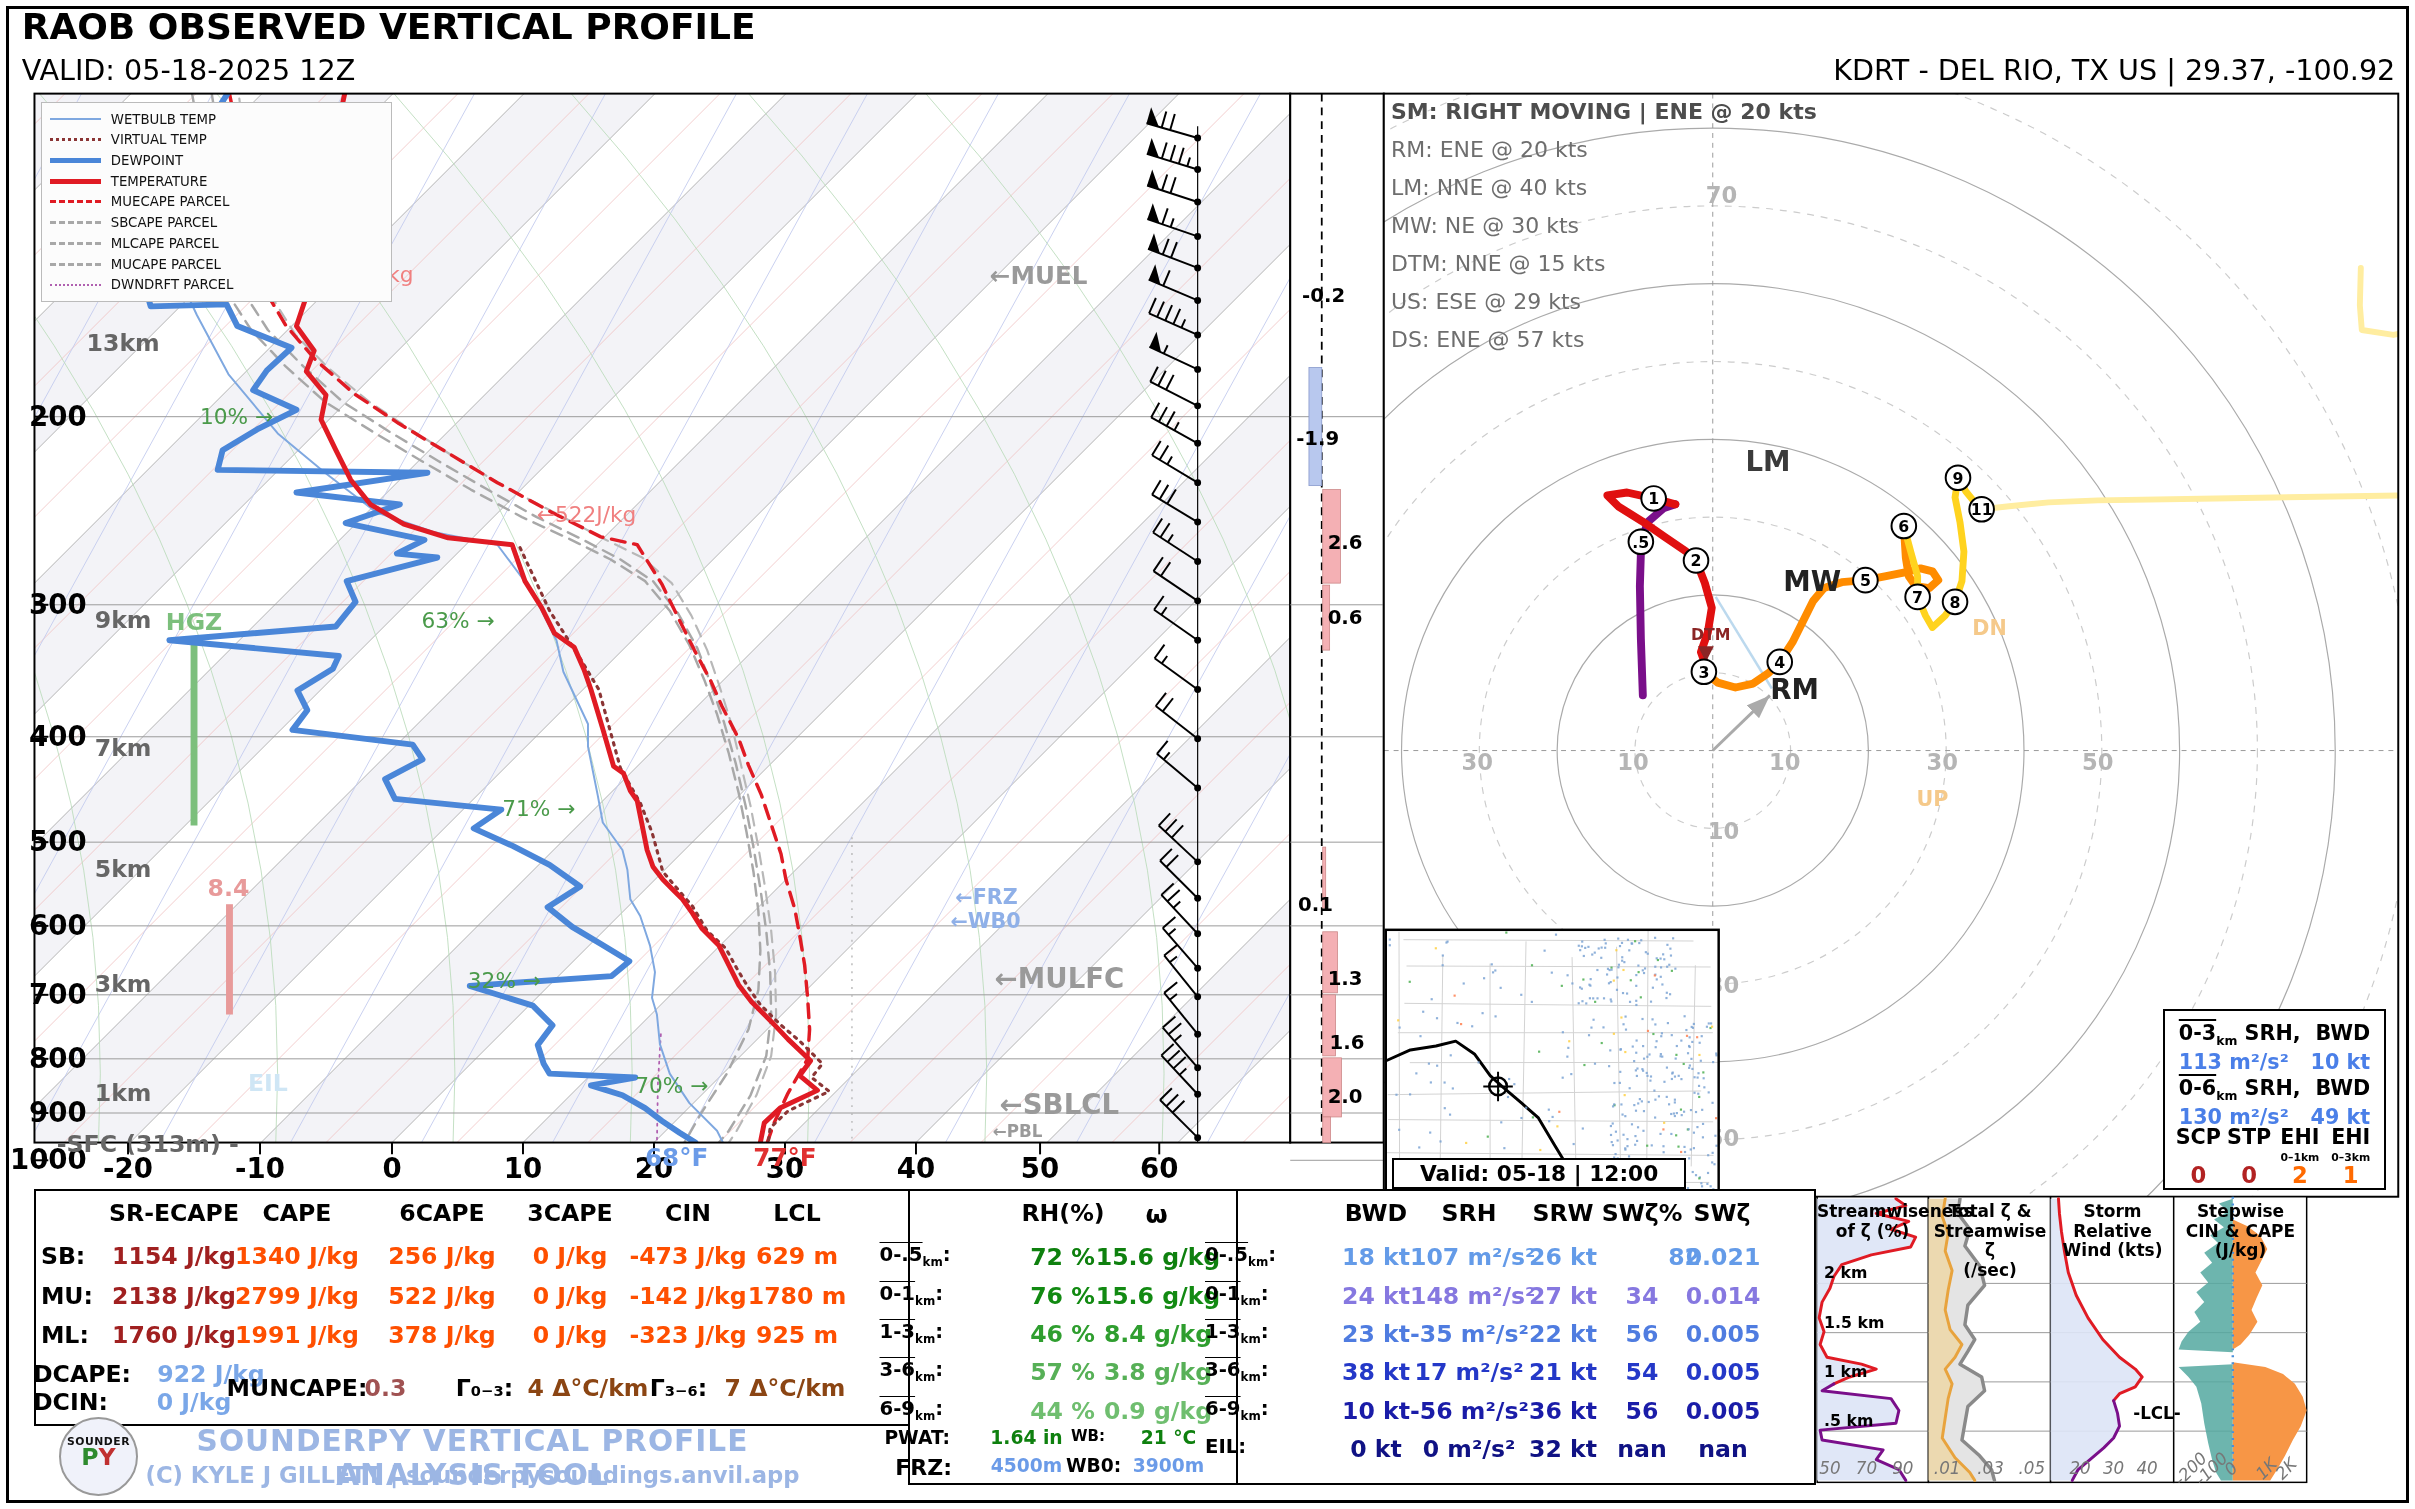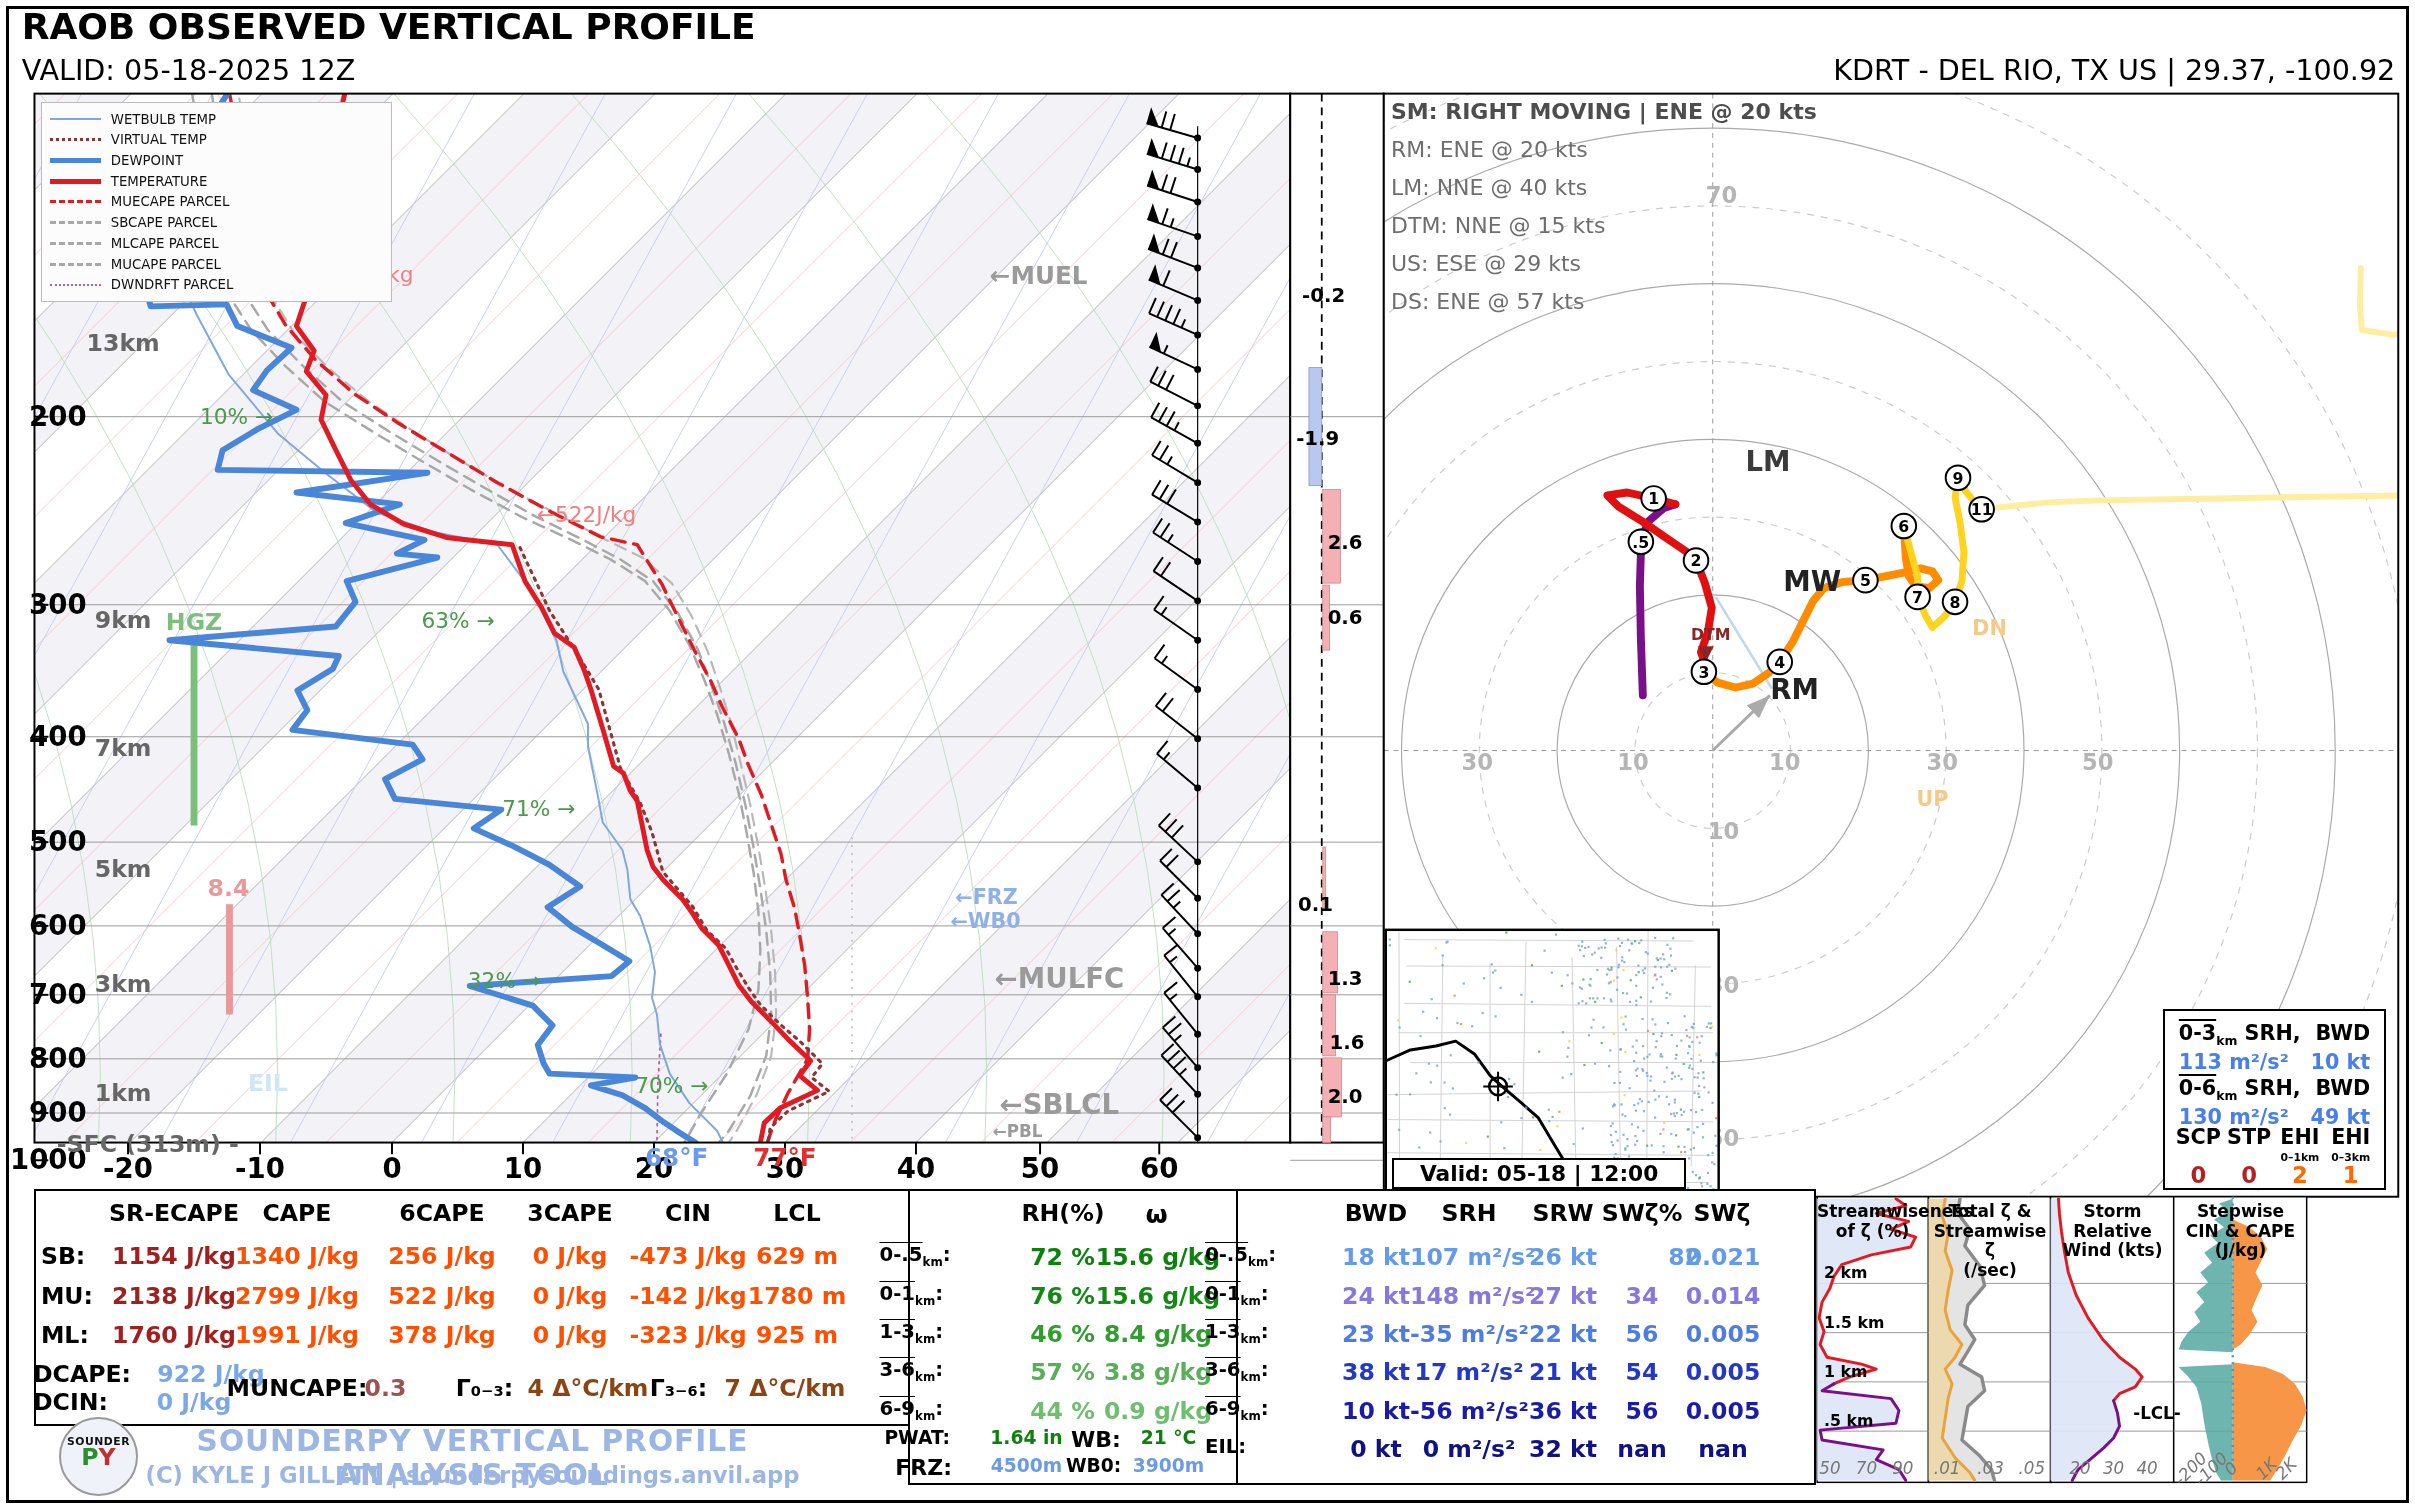--- a/index.html
+++ b/index.html
@@ -996,20 +996,21 @@
       </div>
       <div class="lg-row">
         <div class="lg-swatch" style="border-top: 2px dotted rgb(176, 96, 176);"></div>
         <span class="lg-label">DWNDRFT PARCEL</span>
       </div>
     </div>
   <div class="abs" id="sm-block">
       <div class="sm-line first">SM: RIGHT MOVING | ENE @ 20 kts</div>
       <div class="sm-line">RM: ENE @ 20 kts</div>
       <div class="sm-line">LM: NNE @ 40 kts</div>
+      <div class="sm-line">MW: NE @ 30 kts</div>
       <div class="sm-line">DTM: NNE @ 15 kts</div>
       <div class="sm-line">US: ESE @ 29 kts</div>
       <div class="sm-line">DS: ENE @ 57 kts</div>
     </div>
 
   <div class="abs" id="srh-box">
     <div class="srh-row" style="margin-top:7.9px;">
       <span><span class="ovl">0-3</span><sub>km</sub><span> SRH,</span></span>
       <span>BWD</span>
     </div>
@@ -1091,21 +1092,21 @@
       <span class="cell" style="left: 103px; top: 129px; width: 99px; text-align: center; font-size: 23.6px; color: rgb(47, 158, 47);">46 %</span>
       <span class="cell" style="left: 179px; top: 129px; width: 138px; text-align: center; font-size: 23.6px; color: rgb(47, 158, 47);">8.4 g/kg</span>
       <span class="cell" style="left: -30.5px; top: 167px; width: 89px; text-align: left; font-size: 19.7px; color: rgb(0, 0, 0);"><span class="ovl">3-6</span><sub>km</sub>:</span>
       <span class="cell" style="left: 103px; top: 167px; width: 99px; text-align: center; font-size: 23.6px; color: rgb(87, 176, 87);">57 %</span>
       <span class="cell" style="left: 179px; top: 167px; width: 138px; text-align: center; font-size: 23.6px; color: rgb(87, 176, 87);">3.8 g/kg</span>
       <span class="cell" style="left: -30.5px; top: 206px; width: 89px; text-align: left; font-size: 19.7px; color: rgb(0, 0, 0);"><span class="ovl">6-9</span><sub>km</sub>:</span>
       <span class="cell" style="left: 103px; top: 206px; width: 99px; text-align: center; font-size: 23.6px; color: rgb(111, 190, 111);">44 %</span>
       <span class="cell" style="left: 179px; top: 206px; width: 138px; text-align: center; font-size: 23.6px; color: rgb(111, 190, 111);">0.9 g/kg</span>
       <span class="cell" style="left: -25.6px; top: 236px; width: 79px; text-align: left; font-size: 18.7px; color: rgb(0, 0, 0);">PWAT:</span>
       <span class="cell" style="left: 72px; top: 236px; width: 89px; text-align: center; font-size: 18.7px; color: rgb(14, 128, 14);">1.64 in</span>
-      <span class="cell" style="left: 161px; top: 236px; width: 49px; text-align: left; font-size: 22px; color: rgb(0, 0, 0);">WB:</span>
+      <span class="cell" style="left: 161px; top: 236px; width: 49px; text-align: left; font-size: 15px; color: rgb(0, 0, 0);">WB:</span>
       <span class="cell" style="left: 219px; top: 236px; width: 79px; text-align: center; font-size: 18.7px; color: rgb(14, 128, 14);">21 °C</span>
       <span class="cell" style="left: -15.8px; top: 264px; width: 59px; text-align: center; font-size: 22px; color: rgb(0, 0, 0);">FRZ:</span>
       <span class="cell" style="left: 72px; top: 264px; width: 89px; text-align: center; font-size: 18.7px; color: rgb(107, 155, 232);">4500m</span>
       <span class="cell" style="left: 156px; top: 264px; width: 59px; text-align: left; font-size: 18.7px; color: rgb(0, 0, 0);">WB0:</span>
       <span class="cell" style="left: 214px; top: 264px; width: 89px; text-align: center; font-size: 18.7px; color: rgb(107, 155, 232);">3900m</span>
     </div>
   <div class="tbox" id="shear-box" style="left:1236px;top:1189px;width:576px;height:292px;">
       <span class="cell" style="left: 84px; top: 7.9px; width: 108px; text-align: center; font-size: 23.6px; color: rgb(0, 0, 0);">BWD</span>
       <span class="cell" style="left: 177px; top: 7.9px; width: 108px; text-align: center; font-size: 23.6px; color: rgb(0, 0, 0);">SRH</span>
       <span class="cell" style="left: 271px; top: 7.9px; width: 108px; text-align: center; font-size: 23.6px; color: rgb(0, 0, 0);">SRW</span>

